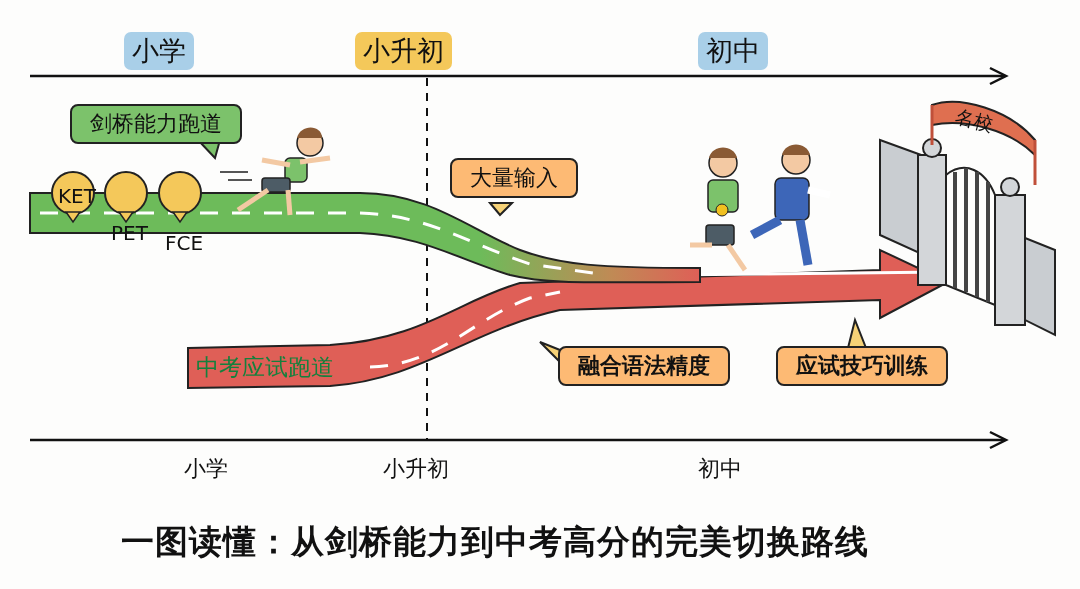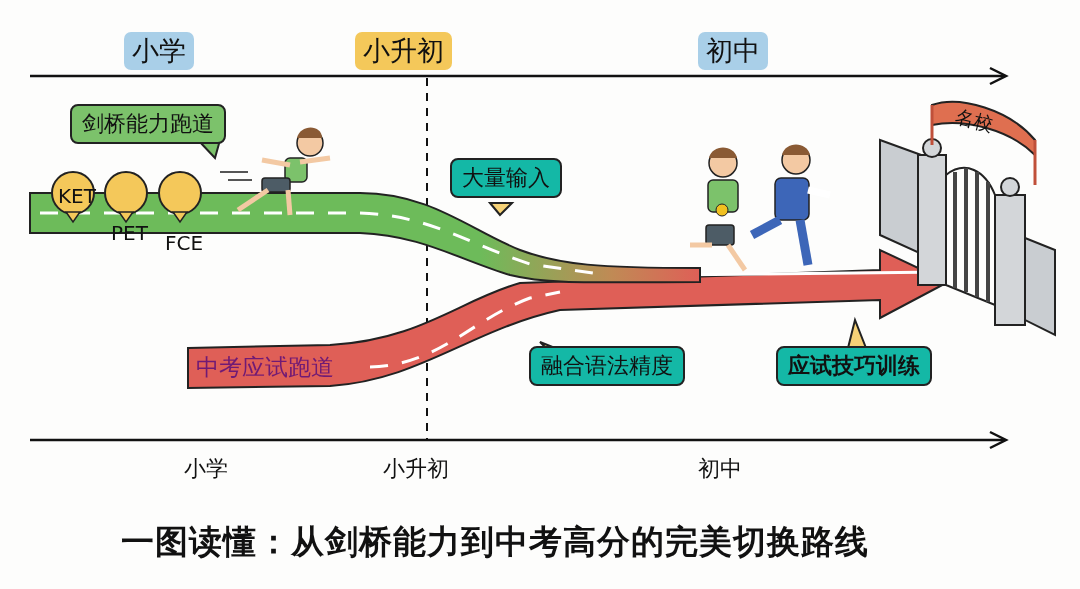--- a/index.html
+++ b/index.html
@@ -3,24 +3,24 @@
 <meta charset="utf-8">
 <style>
   html,body{margin:0;padding:0;background:#fdfdfc;}
   body{width:1080px;height:589px;position:relative;overflow:hidden;font-family:"DejaVu Sans","Liberation Sans",sans-serif;}
   svg{position:absolute;left:0;top:0;}
   .lbl{position:absolute;font-size:27px;color:#111;padding:2px 8px;border-radius:7px;line-height:34px;font-weight:500;}
   .blue{background:#a9cfe8;}
   .yellow{background:#f4c85a;}
   .axis-lbl{position:absolute;font-size:22px;color:#111;}
   .title{position:absolute;left:0;width:990px;top:520px;text-align:center;font-size:33px;font-weight:bold;color:#111;letter-spacing:1px;}
-  .bubble{position:absolute;font-size:22px;color:#111;padding:4px 10px;border:2px solid #222;border-radius:8px;line-height:28px;}
+  .bubble{position:absolute;font-size:22px;color:#111;padding:4px 18px;border:2px solid #222;border-radius:8px;line-height:28px;}
   .b-green{background:#7cc26b;}
-  .b-yellow{background:#14b8a6;}
-  .lane-lbl{position:absolute;font-size:23px;color:#701a75;}
+  .b-yellow{background:#fdba74;}
+  .lane-lbl{position:absolute;font-size:23px;color:#15803d;}
   .medal{position:absolute;font-size:20px;color:#111;}
   .gate-lbl{position:absolute;font-size:19px;color:#111;transform:rotate(14deg);}
 </style>
 </head>
 <body>
 
 <svg width="1080" height="589" viewBox="0 0 1080 589">
   <defs>
     <linearGradient id="mergeGrad" x1="480" y1="0" x2="700" y2="0" gradientUnits="userSpaceOnUse">
       <stop offset="0" stop-color="#6dbb5a"></stop>
@@ -117,21 +117,21 @@
 <div class="lbl yellow" style="left:355px;top:32px;">小升初</div>
 <div class="lbl blue" style="left:698px;top:32px;">初中</div>
 
 <div class="bubble b-green" style="left:70px;top:104px;">剑桥能力跑道</div>
 <div class="medal" style="left:58px;top:184px;">KET</div>
 <div class="medal" style="left:111px;top:184px;margin-top:37px;">PET</div>
 <div class="medal" style="left:165px;top:184px;margin-top:47px;">FCE</div>
 
 <div class="bubble b-yellow" style="left:450px;top:158px;">大量输入</div>
 <div class="lane-lbl" style="left:196px;top:352px;">中考应试跑道</div>
-<div class="bubble b-yellow" style="left:529px;top:346px;">融合语法精度</div>
+<div class="bubble b-yellow" style="left:558px;top:346px;font-weight:bold;">融合语法精度</div>
 <div class="bubble b-yellow" style="left:776px;top:346px;font-weight:bold;">应试技巧训练</div>
 <div class="gate-lbl" style="left:955px;top:108px;">名校</div>
 
 <div class="axis-lbl" style="left:184px;top:454px;">小学</div>
 <div class="axis-lbl" style="left:383px;top:454px;">小升初</div>
 <div class="axis-lbl" style="left:698px;top:454px;">初中</div>
 
 <div class="title">一图读懂：从剑桥能力到中考高分的完美切换路线</div>
 
 </body></html>

